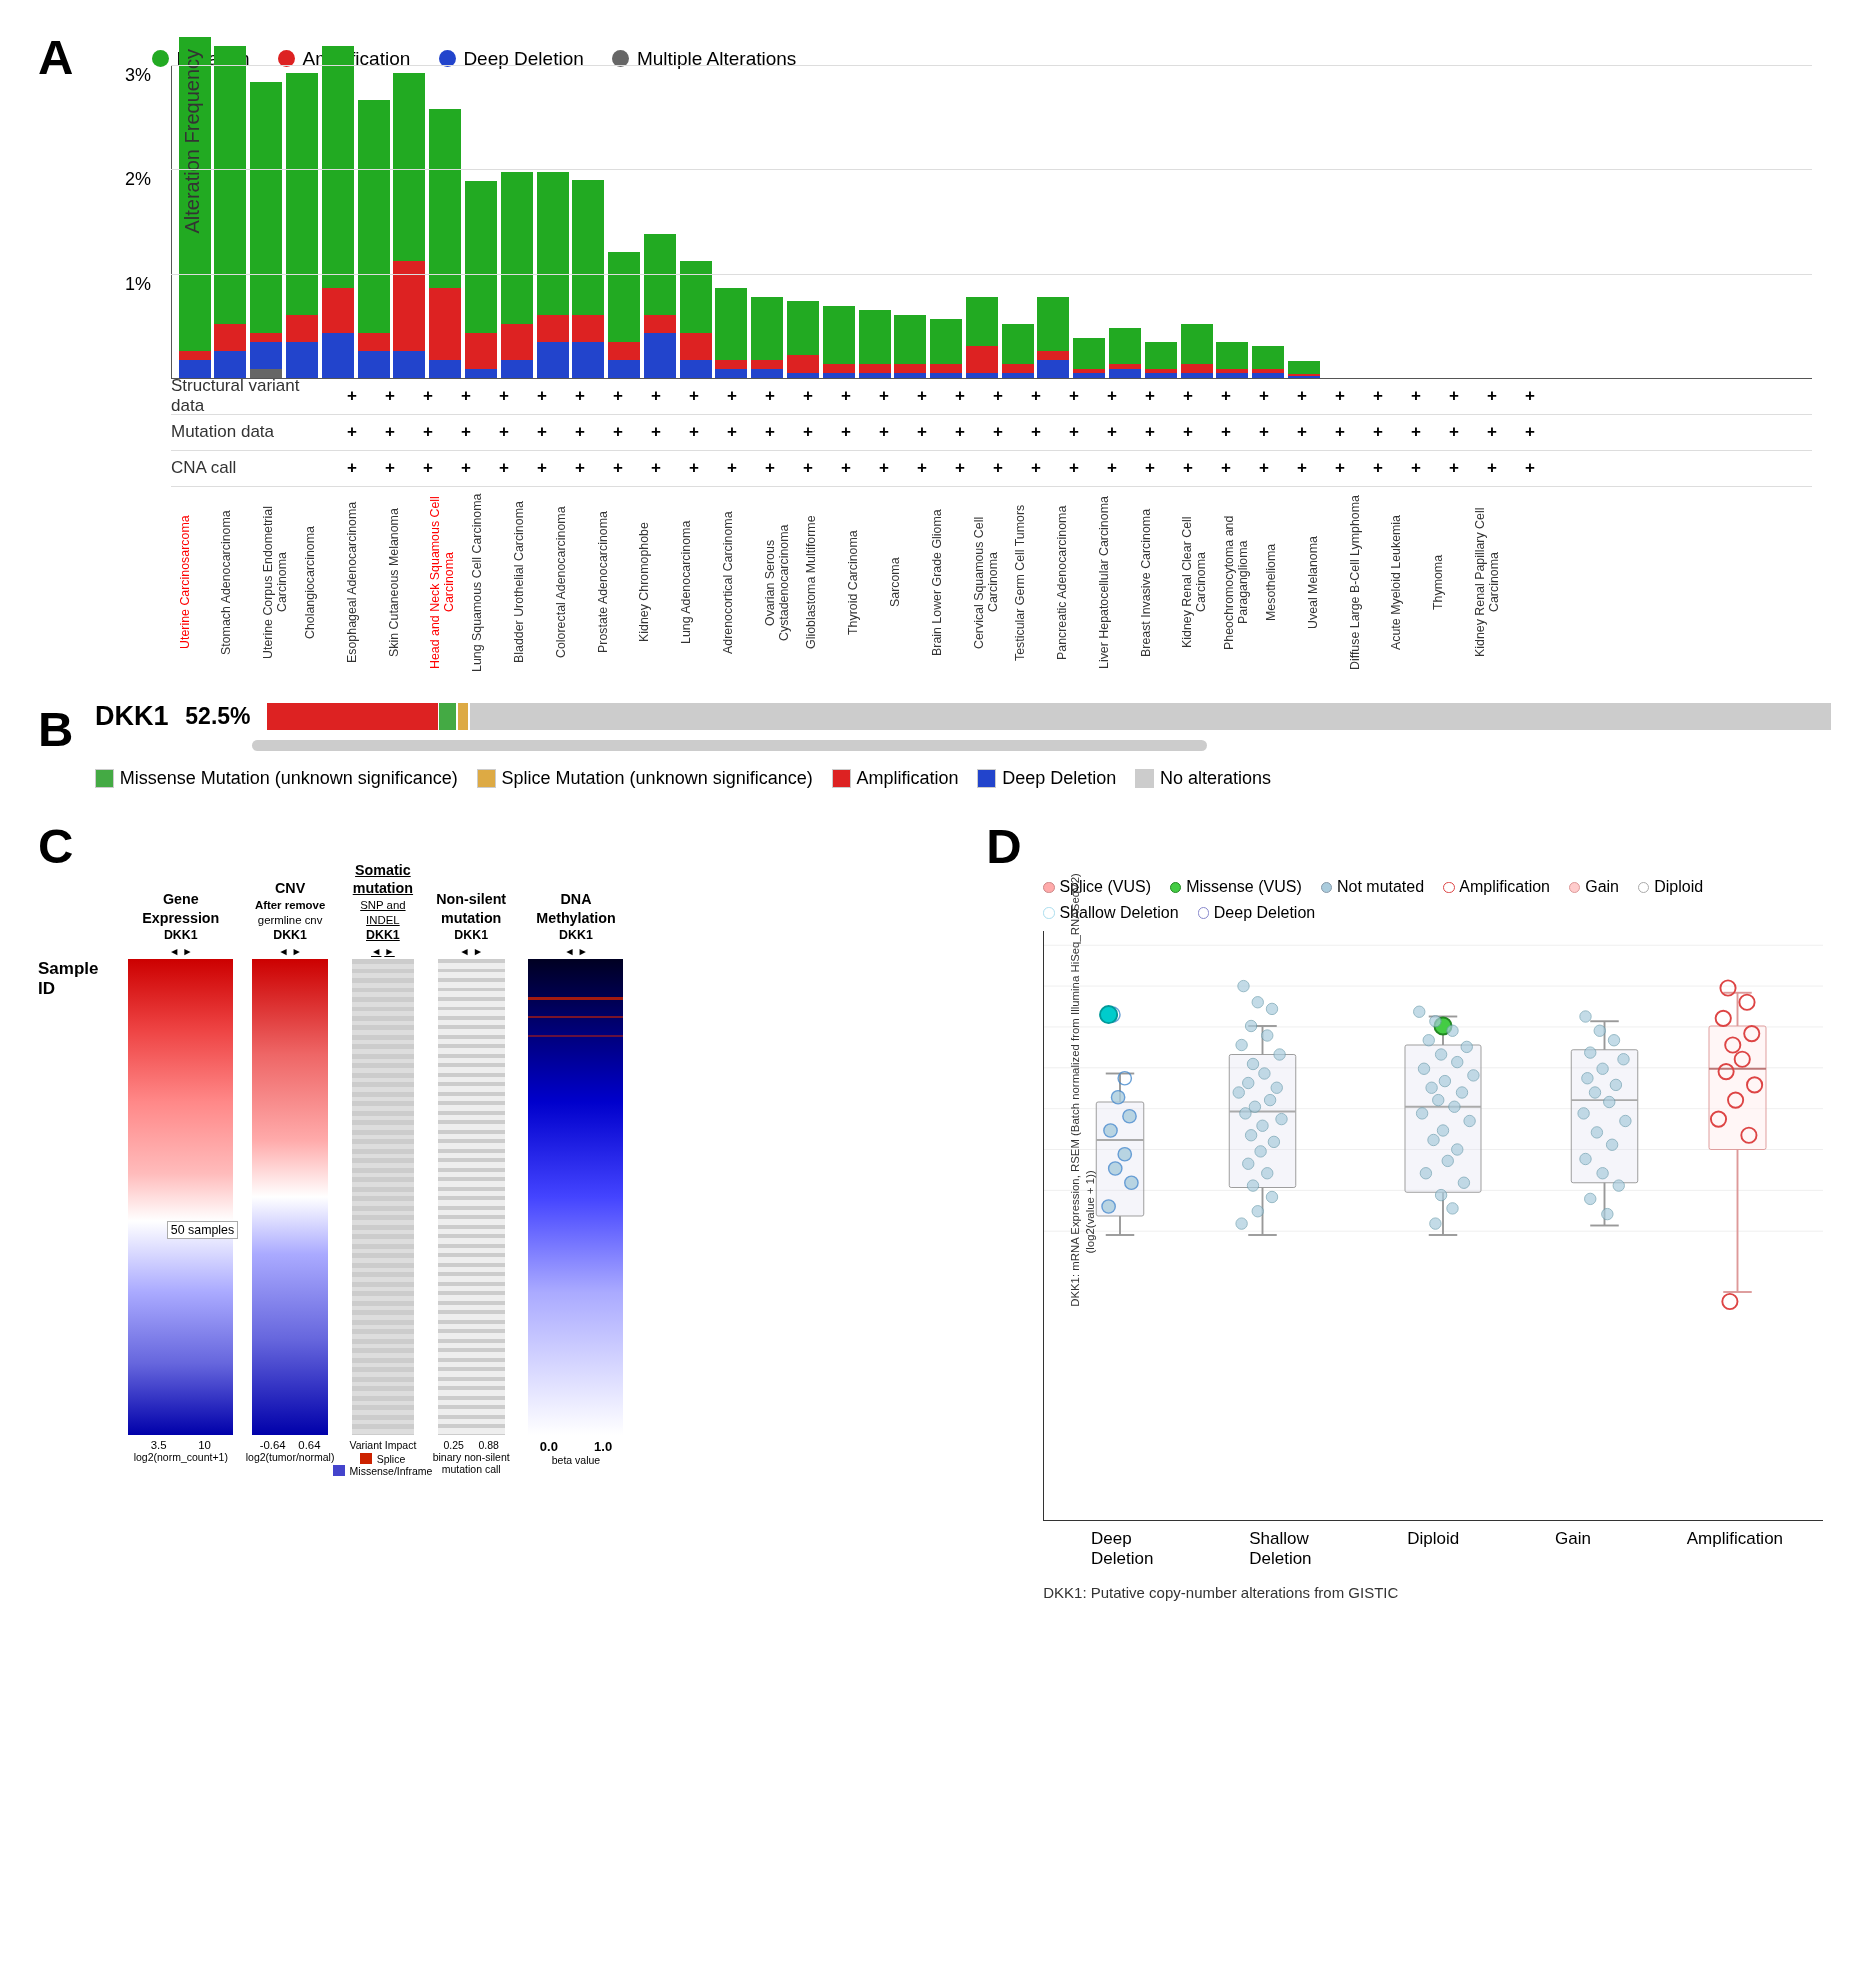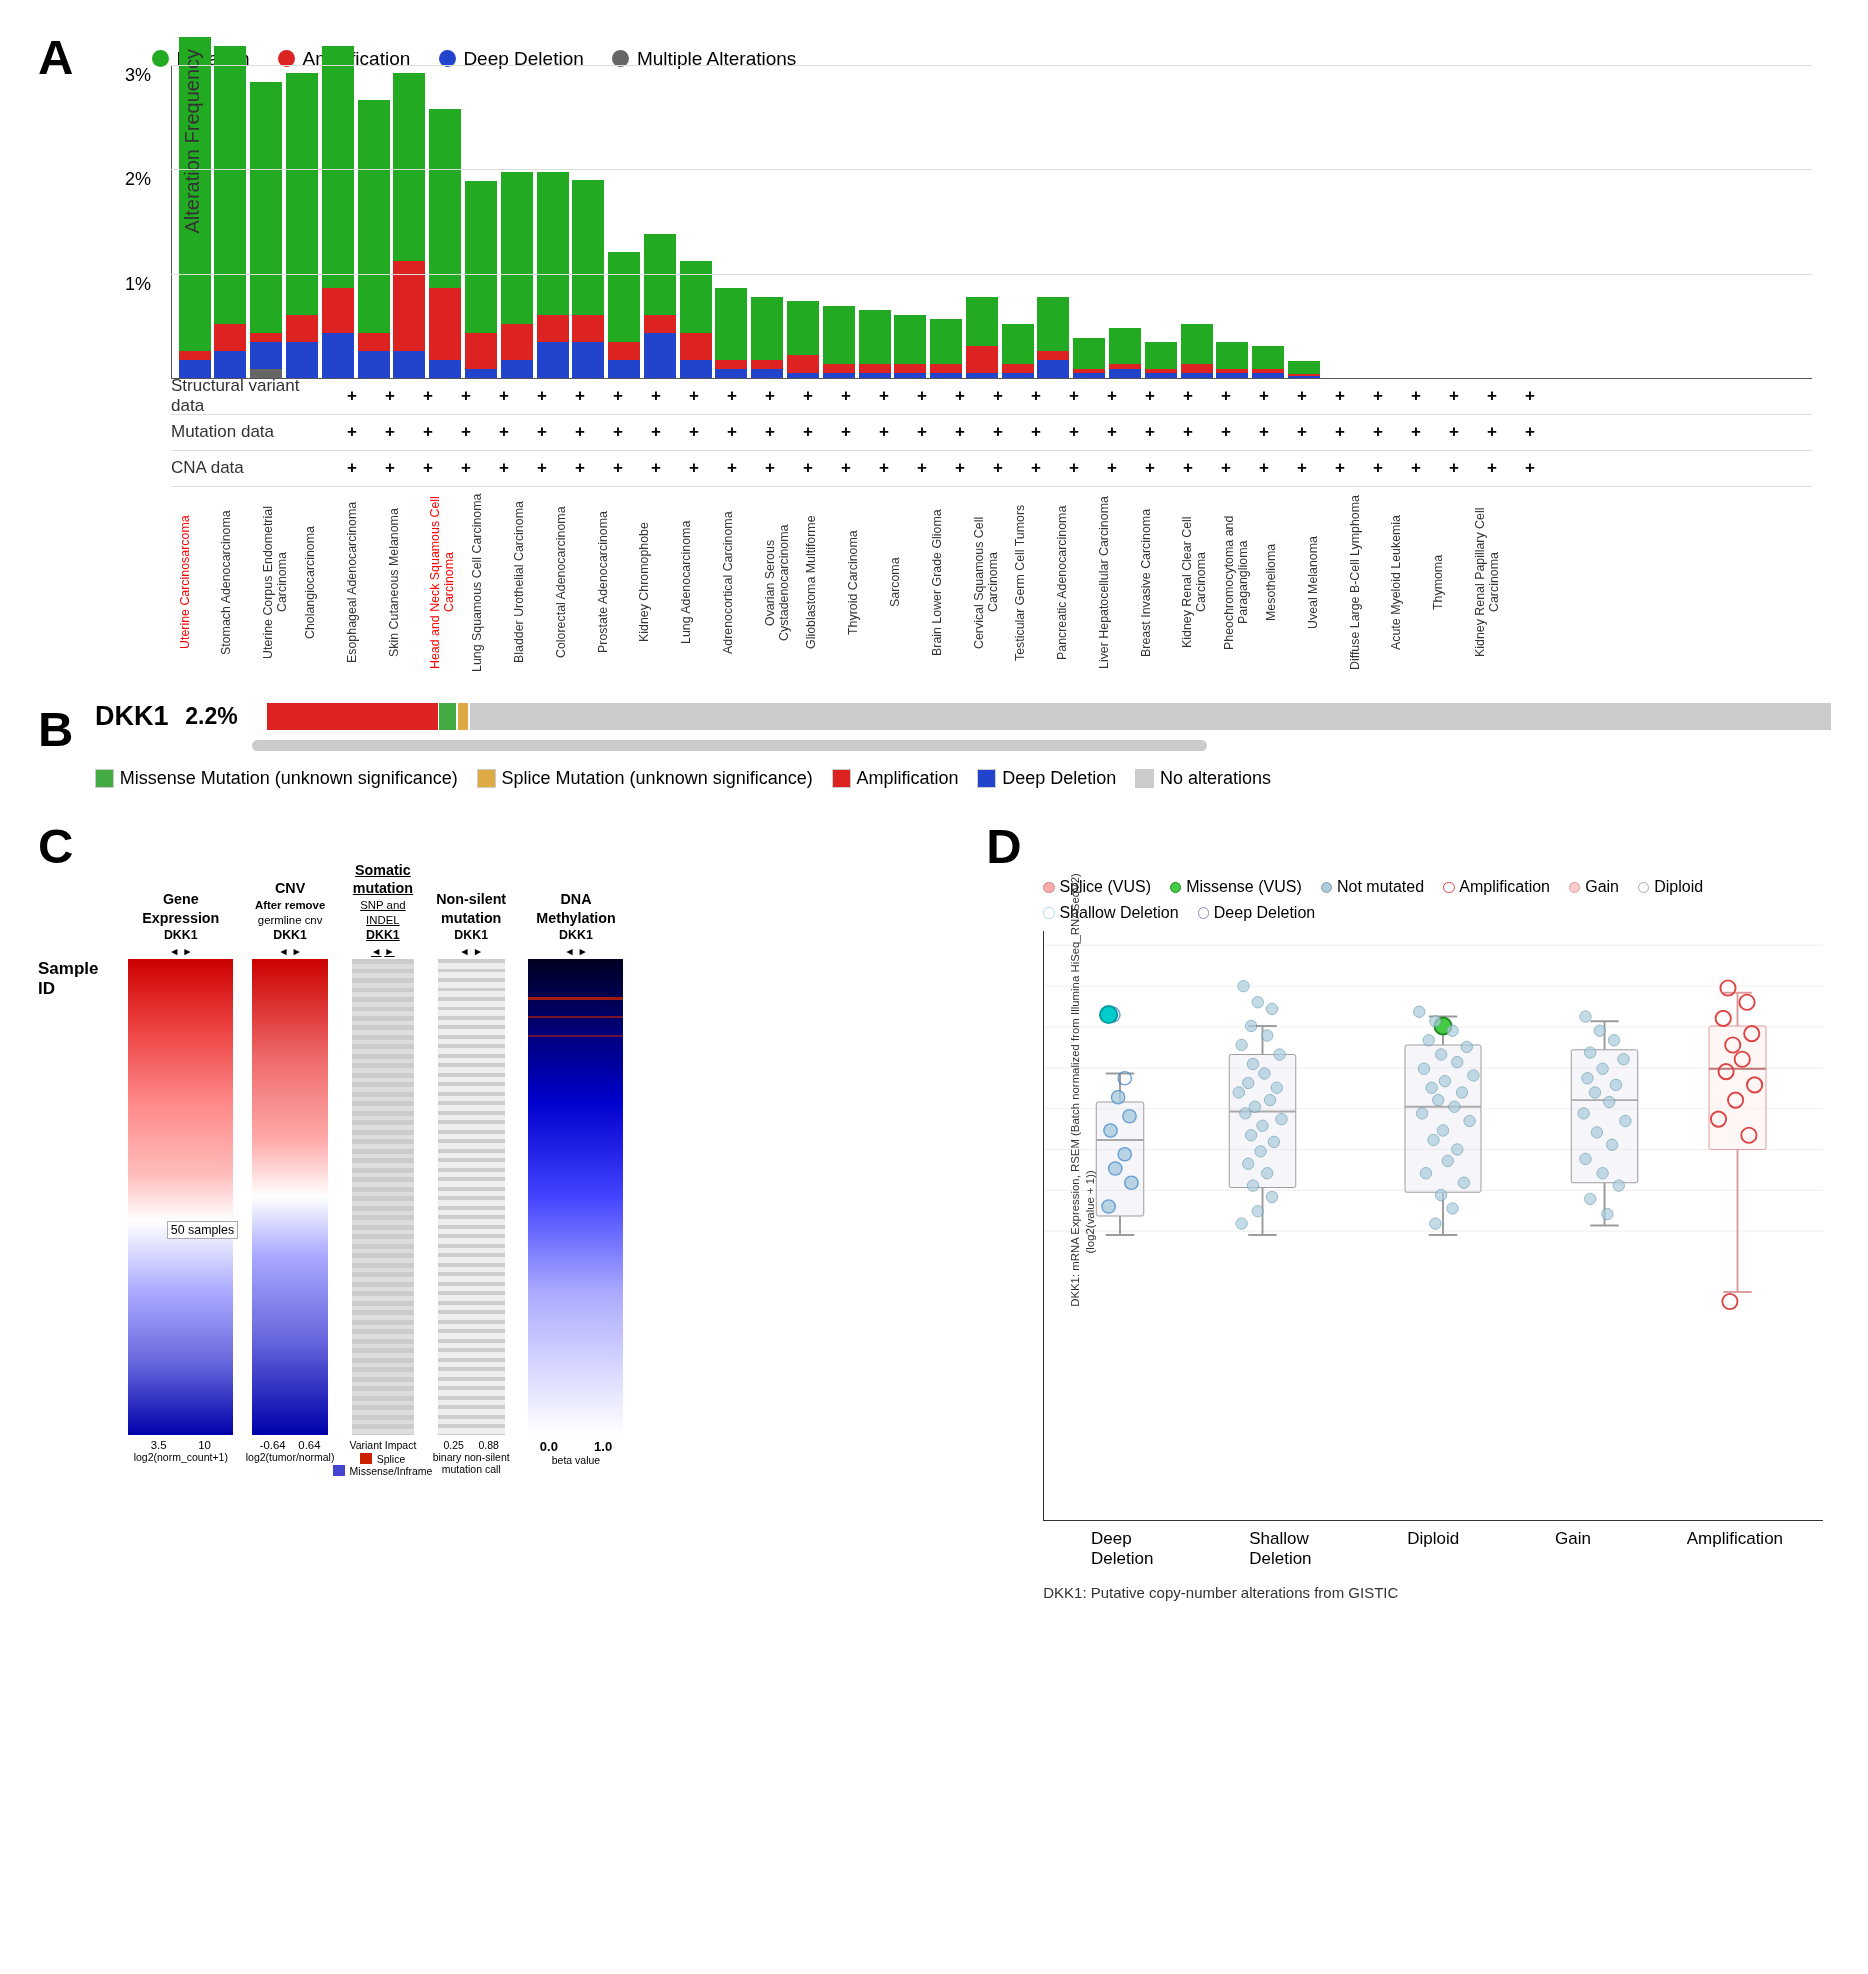--- a/index.html
+++ b/index.html
@@ -354,21 +354,21 @@
               <div style="width: 38px; text-align: center; font-size: 17px; font-weight: bold;">+</div>
               <div style="width: 38px; text-align: center; font-size: 17px; font-weight: bold;">+</div>
               <div style="width: 38px; text-align: center; font-size: 17px; font-weight: bold;">+</div>
               <div style="width: 38px; text-align: center; font-size: 17px; font-weight: bold;">+</div>
               <div style="width: 38px; text-align: center; font-size: 17px; font-weight: bold;">+</div>
               <div style="width: 38px; text-align: center; font-size: 17px; font-weight: bold;">+</div>
               <div style="width: 38px; text-align: center; font-size: 17px; font-weight: bold;">+</div>
             </div>
         </div>
         <div class="data-row">
-          <span class="data-row-label">CNA data</span>
+          <span class="data-row-label">CNA call</span>
           <div class="data-row-cells" id="cna-cells">
               <div style="width: 38px; text-align: center; font-size: 17px; font-weight: bold;">+</div>
               <div style="width: 38px; text-align: center; font-size: 17px; font-weight: bold;">+</div>
               <div style="width: 38px; text-align: center; font-size: 17px; font-weight: bold;">+</div>
               <div style="width: 38px; text-align: center; font-size: 17px; font-weight: bold;">+</div>
               <div style="width: 38px; text-align: center; font-size: 17px; font-weight: bold;">+</div>
               <div style="width: 38px; text-align: center; font-size: 17px; font-weight: bold;">+</div>
               <div style="width: 38px; text-align: center; font-size: 17px; font-weight: bold;">+</div>
               <div style="width: 38px; text-align: center; font-size: 17px; font-weight: bold;">+</div>
               <div style="width: 38px; text-align: center; font-size: 17px; font-weight: bold;">+</div>
@@ -435,21 +435,21 @@
         </div>
     </div>
   </div>
 
   <div class="panel-b">
     <span class="panel-label" style="font-size:49px; font-weight:bold;">B</span>
 
     <div style="margin-left:57px; margin-top:14.3px;">
       <div style="display:flex; align-items:center; gap:14.3px;">
         <span style="font-size:27px; font-weight:bold; width:76px;">DKK1</span>
-        <span style="font-size:23px; font-weight:bold; width:67px;">2.2%</span>
+        <span style="font-size:23px; font-weight:bold; width:67px;">52.5%</span>
 
         <div id="alteration-bar" style="display:flex; align-items:center; height:27px; flex:1;">
         <div style="height: 27px; background: rgb(221, 34, 34); width: 171px;"></div>
             <div style="height: 27px; background: rgb(68, 170, 68); width: 17px; margin-left: 1.9px;"></div>
             <div style="height: 27px; background: rgb(221, 170, 68); width: 9.5px; margin-left: 1.9px;"></div>
             <div style="height: 27px; background: rgb(204, 204, 204); flex: 1 1 0%; margin-left: 1.9px;"></div>
           </div>
       </div>
       <div style="height:11.4px; background:#ccc; border-radius:5.7px; margin-top:7.6px; width:55%; margin-left:157px;"></div>
 

